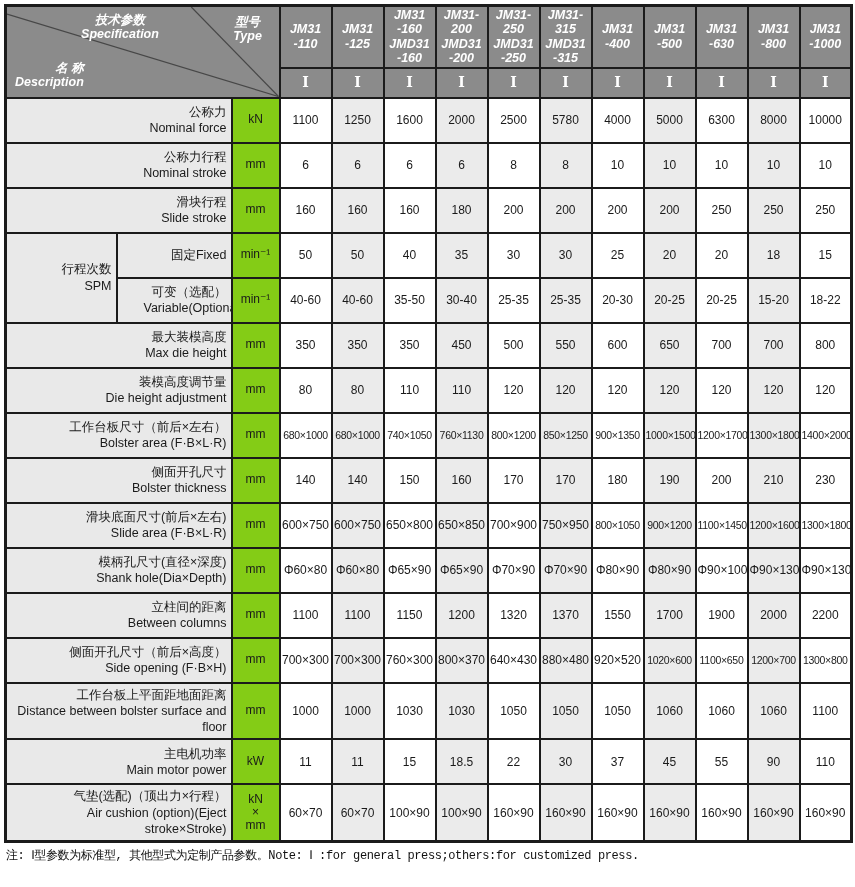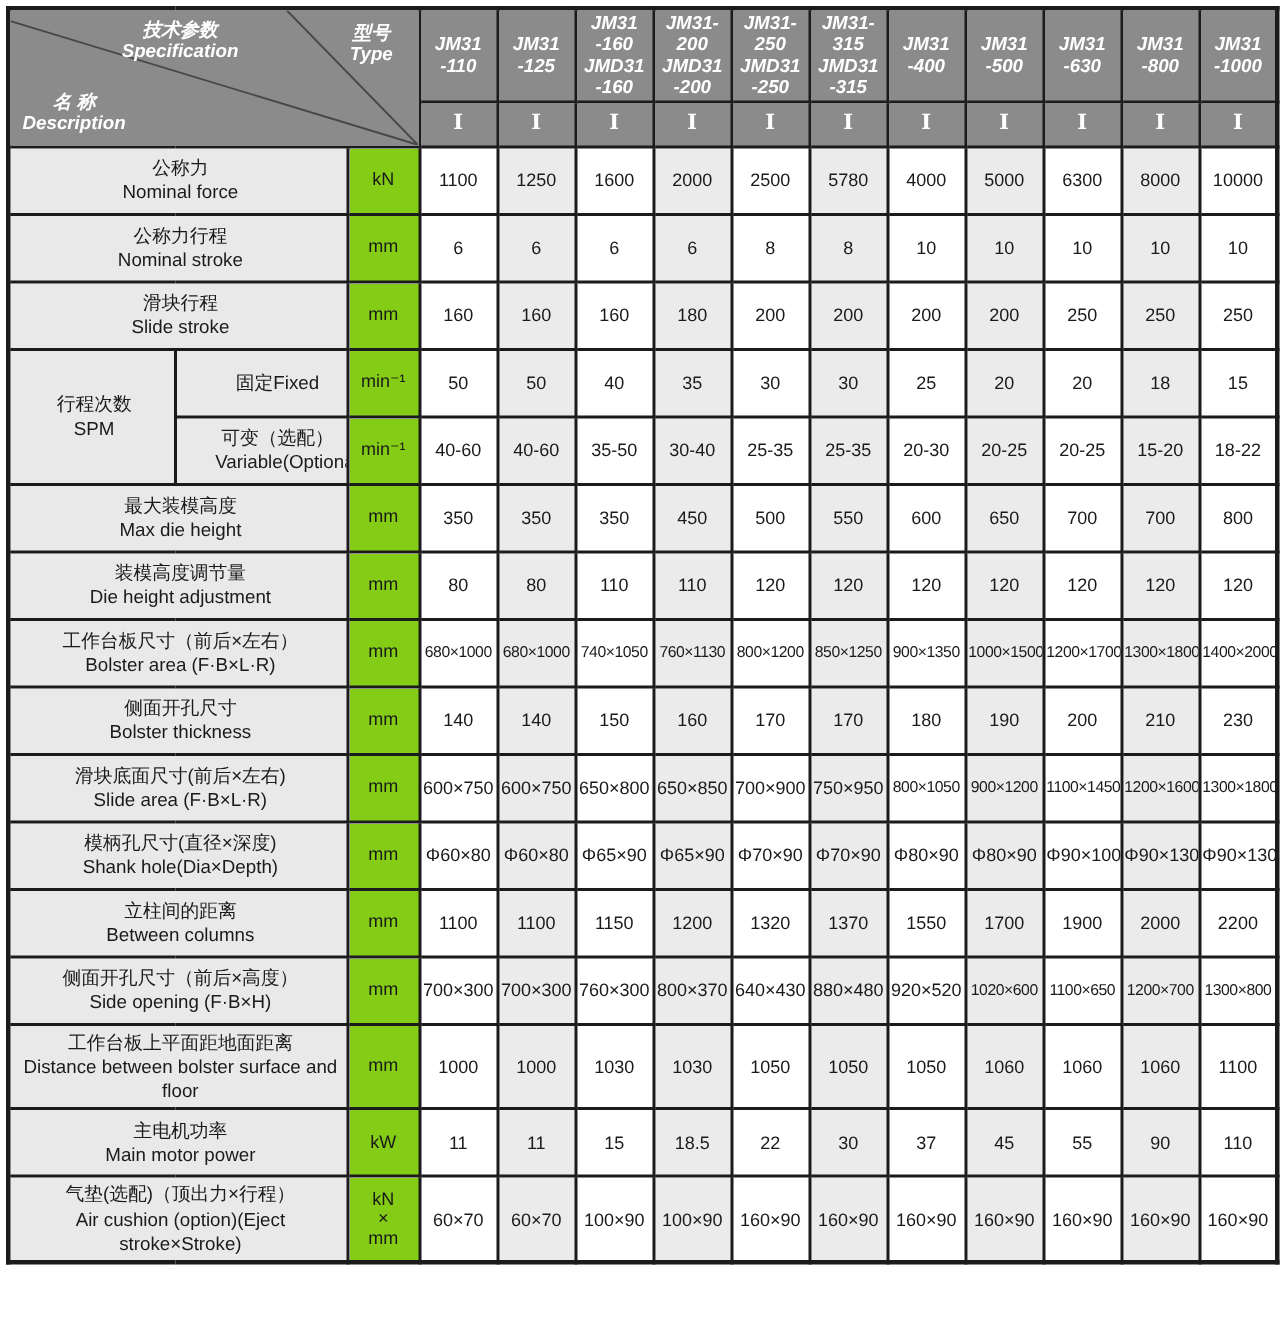--- a/index.html
+++ b/index.html
@@ -18,28 +18,28 @@
   thead th{
     background:#8b8b8b;color:#ffffff;font-weight:bold;
     font-size:12.5px;line-height:1.15;text-align:center;
     white-space:pre-line;padding:1px 0;
   }
   th.diag-th{position:relative;padding:0;}
   .diag-svg{position:absolute;left:0;top:0;width:100%;height:100%;}
   .diag-label{position:absolute;white-space:pre-line;font-weight:bold;}
   .diag-spec{left:28px;top:6px;width:170px;text-align:center;}
   .diag-type{right:5px;top:8px;width:52px;text-align:center;}
-  .diag-desc{left:8px;bottom:7px;text-align:center;}
+  .diag-desc{left:8px;bottom:7px;text-align:right;}
   tr.model-row{height:56px;font-style:italic;}
   tr.mark-row{height:30px;}
   th.mark-th{font-family:"DejaVu Serif","Liberation Serif",serif;font-size:14px;}
   
   tbody tr{height:45px;}
   td.label{
-    background:#e9e9e9;text-align:center;padding:3px 4px 3px 7px;
+    background:#e9e9e9;text-align:right;padding:3px 4px 3px 7px;
     font-size:12.5px;line-height:1.3;white-space:pre-line;
   }
   td.label.sub{padding-left:26px;}
   td.unit{
     background:#84cc16;text-align:center;font-size:12px;
     line-height:1.1;white-space:pre-line;
   }
   td.val{background:#ffffff;text-align:center;font-size:12px;white-space:nowrap;}
   td.val.alt{background:#ebebeb;}
   td.val.small{font-size:10.5px;letter-spacing:-0.3px;}
@@ -375,13 +375,14 @@
           <td class="val">160×90</td>
           <td class="val alt">160×90</td>
           <td class="val">160×90</td>
           <td class="val alt">160×90</td>
           <td class="val">160×90</td>
           <td class="val alt">160×90</td>
           <td class="val">160×90</td>
         </tr>
       </tbody>
   </table>
+  <div class="footnote">注: Ⅰ型参数为标准型, 其他型式为定制产品参数。Note: Ⅰ :for general press;others:for customized press.</div>
 </div>
 
 </body></html>

